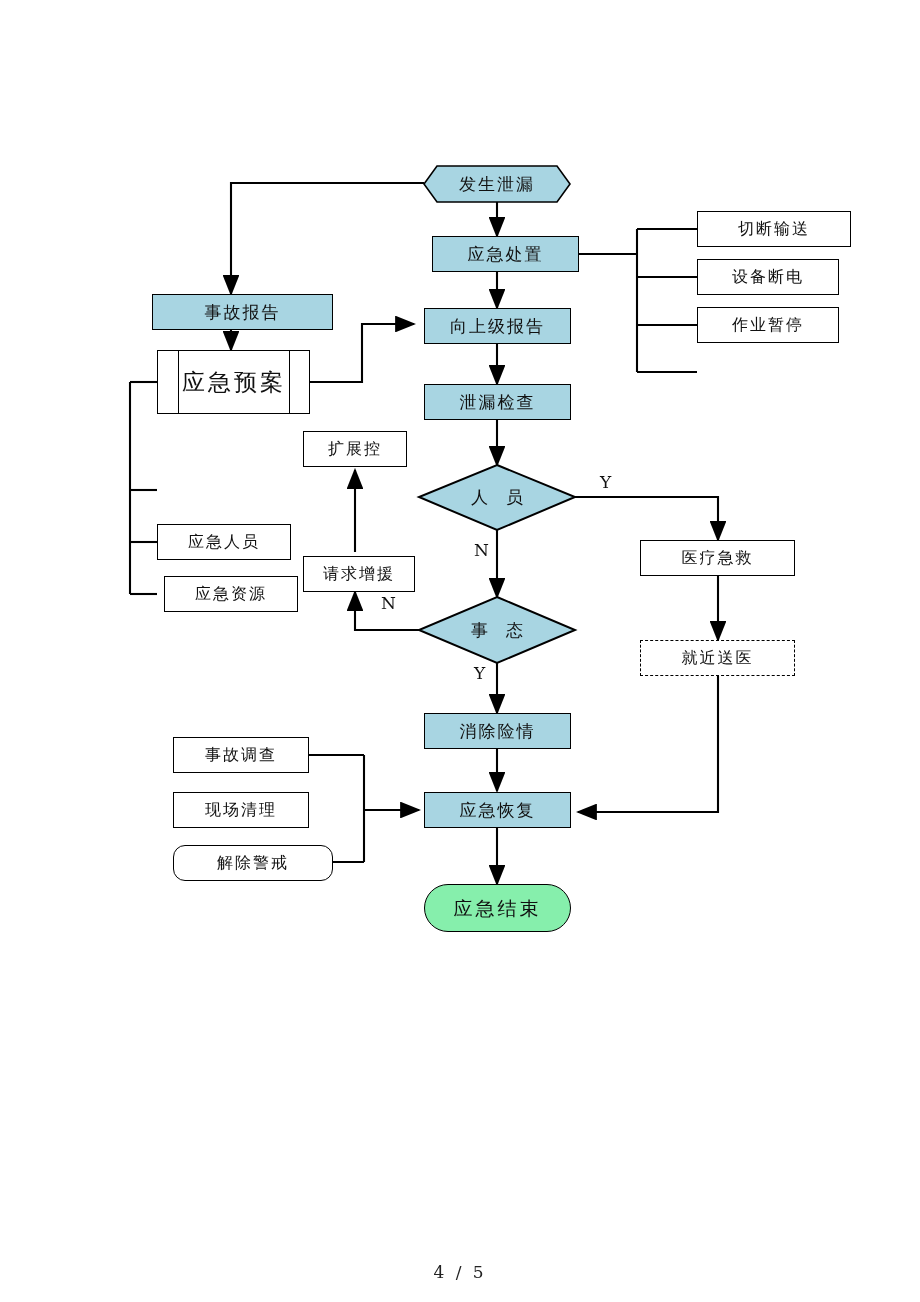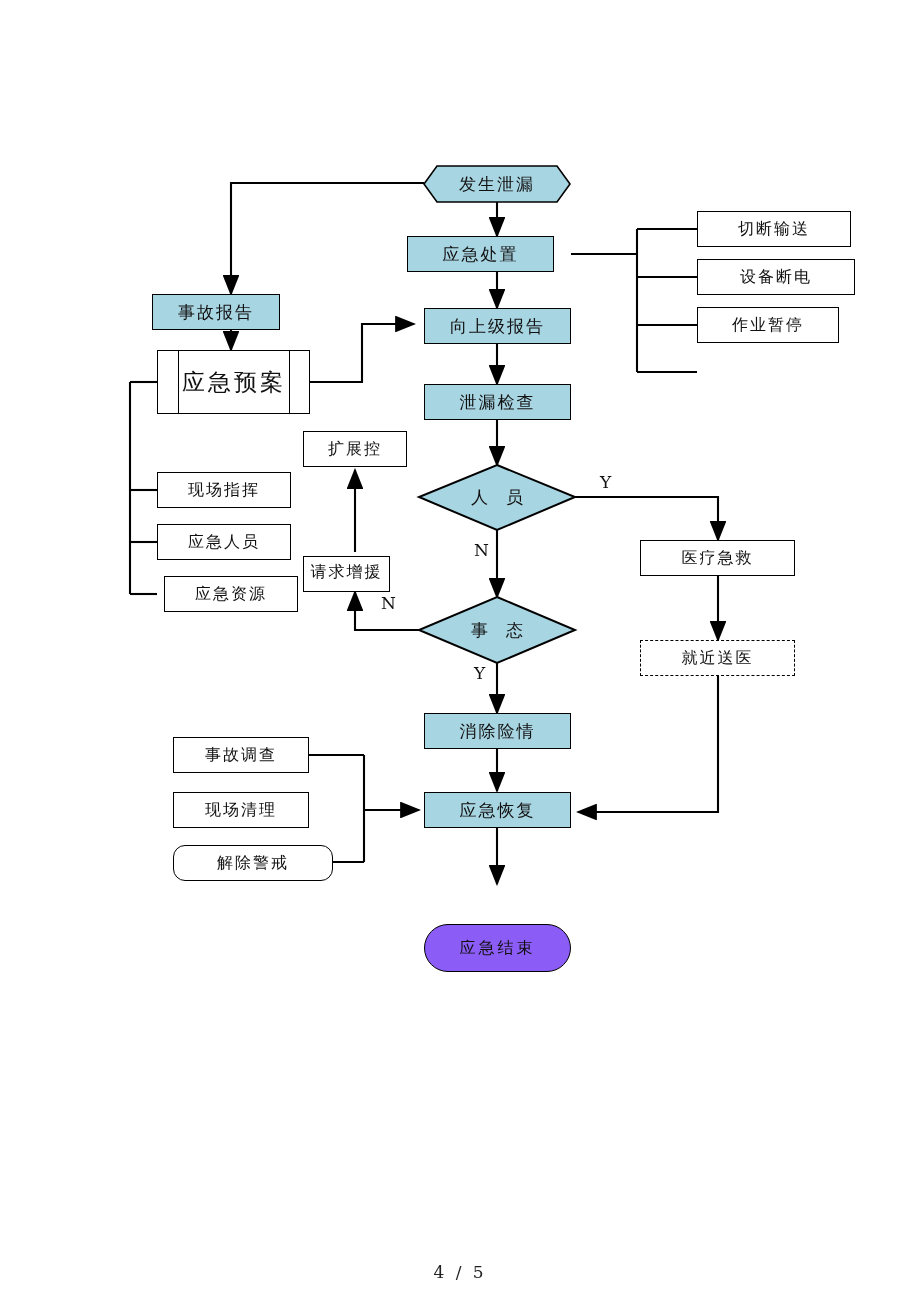--- a/index.html
+++ b/index.html
@@ -33,22 +33,22 @@
     background:#a8d5e2;font-size:17px;
     clip-path:polygon(9% 0,91% 0,100% 50%,91% 100%,9% 100%,0 50%);
     border:none;
   }
   .diamond-label{
     position:absolute;display:flex;align-items:center;justify-content:center;
     font-size:17px;letter-spacing:18px;text-indent:18px;color:#111;
   }
   
   .term{
-    background:#8b5cf6;border:1.6px solid #000;border-radius:26px;
-    font-size:16px;letter-spacing:3px;margin-top:40px;
+    background:#86efac;border:1.6px solid #000;border-radius:26px;
+    font-size:19px;letter-spacing:3px;
   }
   
   .plan-outer{
     position:absolute;box-sizing:border-box;background:#fff;border:1.5px solid #000;
   }
   .plan-inner{
     position:absolute;box-sizing:border-box;border-left:1.5px solid #000;border-right:1.5px solid #000;
     display:flex;align-items:center;justify-content:center;
     font-size:23px;letter-spacing:3px;color:#111;
   }
@@ -129,66 +129,63 @@
     </g>
   </svg>
 
   <div class="node hex" style="left:424px;top:166px;width:146px;height:36px;">
     <span>发生泄漏</span>
   </div>
   <svg class="lines" viewBox="0 0 920 1302">
     <polygon points="437,166 557,166 570,184 557,202 437,202 424,184" fill="none" stroke="#000" stroke-width="1.6"></polygon>
   </svg>
 
-  <div class="node proc-fill" style="left:407px;top:236px;width:147px;height:36px;">
+  <div class="node proc-fill" style="left:432px;top:236px;width:147px;height:36px;">
     <span>应急处置</span>
   </div>
 
   <div class="node proc-fill" style="left:424px;top:308px;width:147px;height:36px;">
     <span>向上级报告</span>
   </div>
 
   <div class="node proc-fill" style="left:424px;top:384px;width:147px;height:36px;">
     <span>泄漏检查</span>
   </div>
 
   <div class="node proc-plain" style="left:697px;top:211px;width:154px;height:36px;">
     <span>切断输送</span>
   </div>
-  <div class="node proc-plain" style="left:697px;top:259px;width:158px;height:36px;">
+  <div class="node proc-plain" style="left:697px;top:259px;width:142px;height:36px;">
     <span>设备断电</span>
   </div>
   <div class="node proc-plain" style="left:697px;top:307px;width:142px;height:36px;">
     <span>作业暂停</span>
   </div>
 
-  <div class="node proc-fill" style="left:152px;top:294px;width:128px;height:36px;">
+  <div class="node proc-fill" style="left:152px;top:294px;width:181px;height:36px;">
     <span>事故报告</span>
   </div>
 
   <div class="plan-outer" style="left:157px;top:350px;width:153px;height:64px;">
   </div>
   <div class="plan-inner" style="left:178px;top:350px;width:112px;height:64px;">
     <span>应急预案</span>
   </div>
 
-  <div class="node proc-plain" style="left:157px;top:472px;width:134px;height:36px;">
-    <span>现场指挥</span>
-  </div>
   <div class="node proc-plain" style="left:157px;top:524px;width:134px;height:36px;">
     <span>应急人员</span>
   </div>
   <div class="node proc-plain" style="left:164px;top:576px;width:134px;height:36px;">
     <span>应急资源</span>
   </div>
 
   <div class="node proc-plain" style="left:303px;top:431px;width:104px;height:36px;">
     <span>扩展控</span>
   </div>
-  <div class="node proc-plain" style="left:303px;top:556px;width:87px;height:36px;font-family:Liberation Mono, monospace;">
+  <div class="node proc-plain" style="left:303px;top:556px;width:112px;height:36px;">
     <span>请求增援</span>
   </div>
 
   <svg class="lines" viewBox="0 0 920 1302">
     <polygon points="497,465 575,497 497,530 419,497" fill="#a8d5e2" stroke="#000" stroke-width="2"></polygon>
     <polygon points="497,597 575,630 497,663 419,630" fill="#a8d5e2" stroke="#000" stroke-width="2"></polygon>
   </svg>
   <div class="diamond-label" style="left:419px;top:480px;width:156px;height:34px;">
     <span>人员</span>
   </div>

